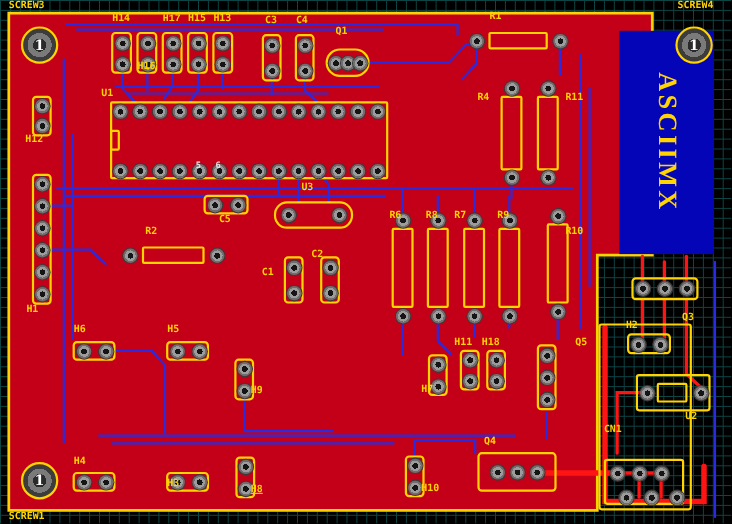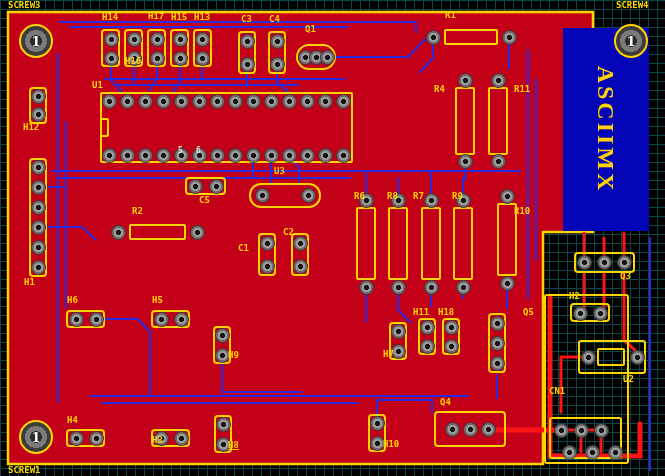--- a/index.html
+++ b/index.html
@@ -366,21 +366,21 @@
         <div class="outline" style="left: 368px; top: 414px; width: 18px; height: 38px; border-radius: 4px;"></div>
         <div class="pad" style="left: 377px; top: 423px;"></div>
         <div class="pad" style="left: 377px; top: 443px;"></div>
         <div class="silk-label" style="left: 383px; top: 440px;">H10</div>
       </div>
       <div class="comp">
         <div class="outline" style="left: 574px; top: 252px; width: 61px; height: 21px; border-radius: 4px;"></div>
         <div class="pad" style="left: 584px; top: 262px;"></div>
         <div class="pad" style="left: 604px; top: 262px;"></div>
         <div class="pad" style="left: 624px; top: 262px;"></div>
-        <div class="silk-label" style="left: 620px; top: 272px;">Q3</div>
+        <div class="silk-label" style="left: 620px; top: 285px;">Q3</div>
       </div>
       <div class="comp">
         <div class="outline" style="left: 570px; top: 303px; width: 40px; height: 19px; border-radius: 4px;"></div>
         <div class="pad" style="left: 580px; top: 313px;"></div>
         <div class="pad" style="left: 600px; top: 313px;"></div>
         <div class="silk-label" style="left: 569px; top: 292px;">H2</div>
       </div>
       <div class="comp">
         <div class="outline" style="left: 578px; top: 340px; width: 68px; height: 34px; border-radius: 3px;"></div>
         <div class="outline" style="left: 597px; top: 348px; width: 28px; height: 18px; border-radius: 2px;"></div>

